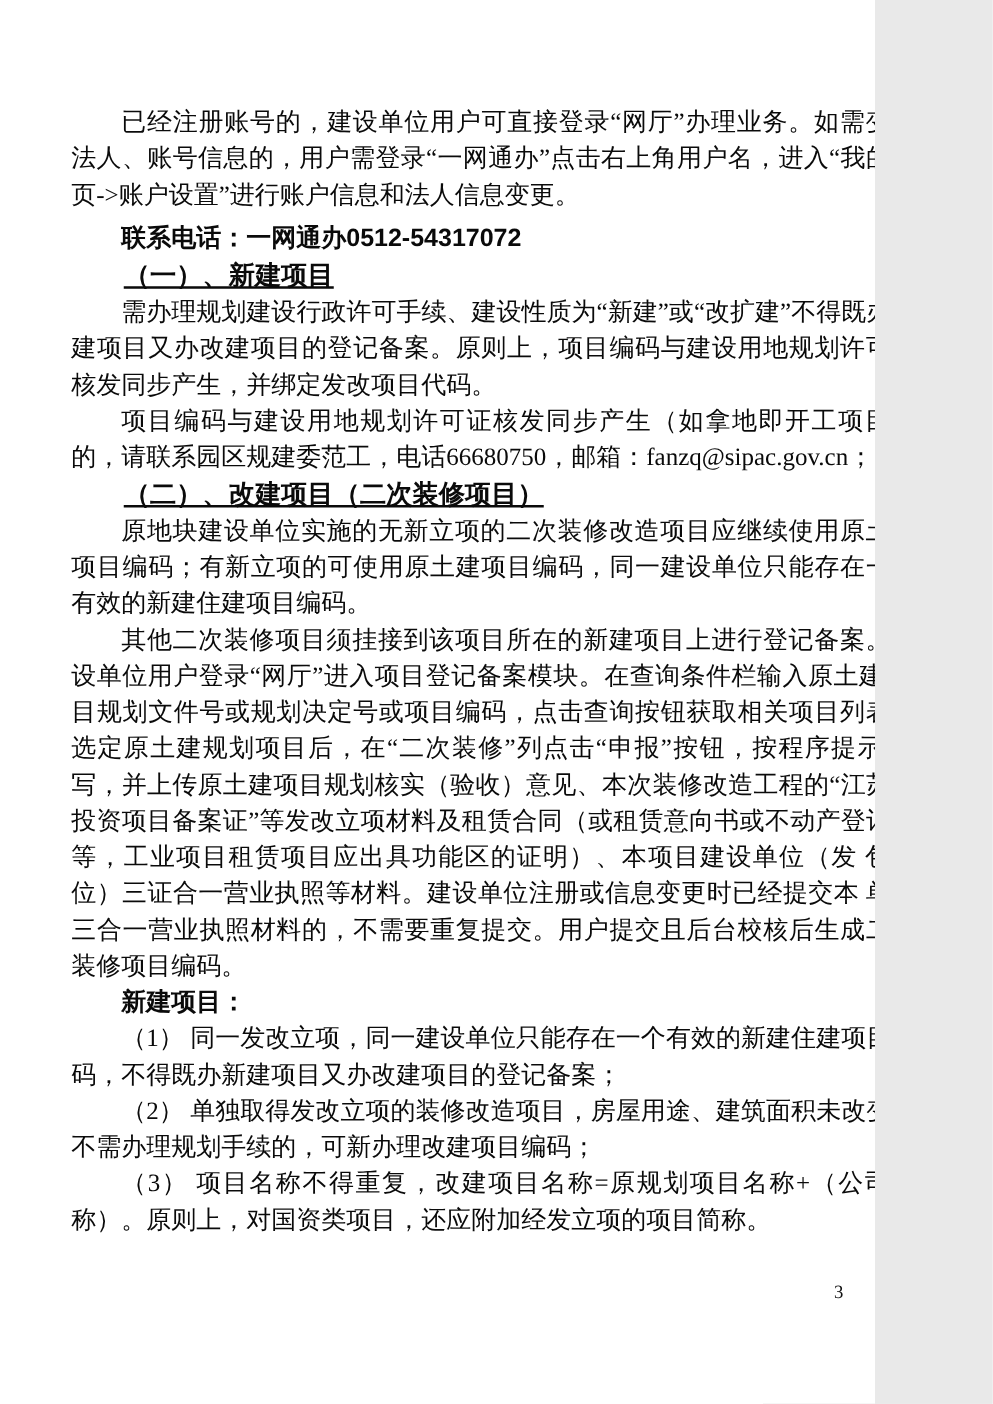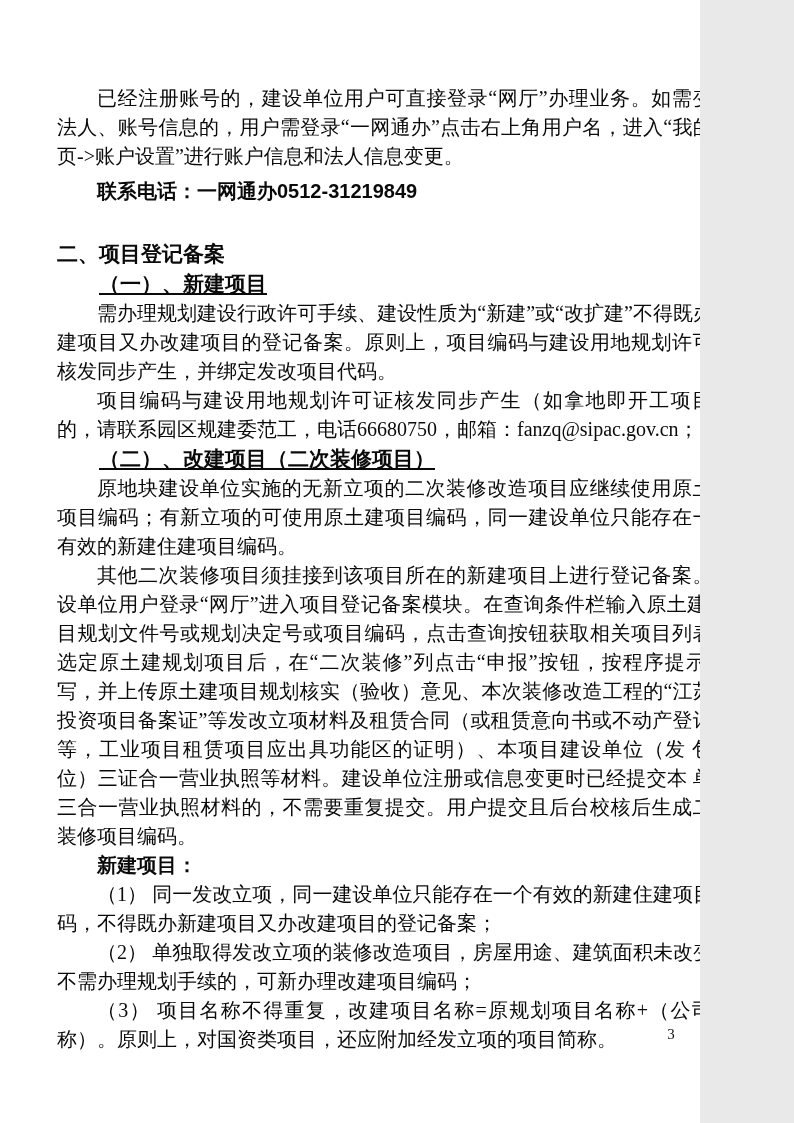--- a/index.html
+++ b/index.html
@@ -52,23 +52,22 @@
   }
 </style>
 </head>
 <body>
 
 <div class="page">
   <div class="content">
 
     <p class="indent">已经注册账号的，建设单位用户可直接登录“网厅”办理业务。如需变更法人、账号信息的，用户需登录“一网通办”点击右上角用户名，进入“我的首页-&gt;账户设置”进行账户信息和法人信息变更。</p>
 
-    <p class="indent bold-hei contact-line">联系电话：一网通办0512-31219849</p>
+    <p class="indent bold-hei contact-line">联系电话：一网通办0512-54317072</p>
 
-    <p class="bold-hei section-title">二、项目登记备案</p>
 
     <p class="indent bold-hei sub-title">（一）、新建项目</p>
 
     <p class="indent">需办理规划建设行政许可手续、建设性质为“新建”或“改扩建”不得既办新建项目又办改建项目的登记备案。原则上，项目编码与建设用地规划许可证核发同步产生，并绑定发改项目代码。</p>
 
     <p class="indent">项目编码与建设用地规划许可证核发同步产生（如拿地即开工项目）的，请联系园区规建委范工，电话66680750，邮箱：fanzq@sipac.gov.cn；</p>
 
     <p class="indent bold-hei sub-title">（二）、改建项目（二次装修项目）</p>
 
     <p class="indent">原地块建设单位实施的无新立项的二次装修改造项目应继续使用原土建项目编码；有新立项的可使用原土建项目编码，同一建设单位只能存在一个有效的新建住建项目编码。</p>

